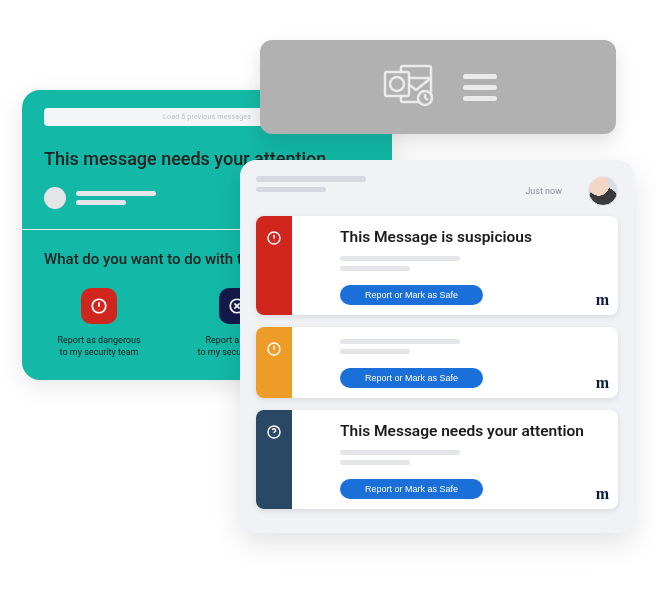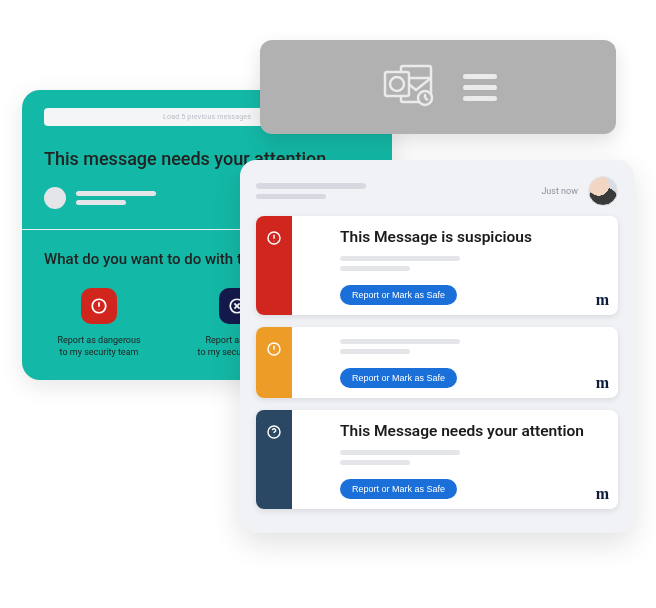--- a/index.html
+++ b/index.html
@@ -82,21 +82,21 @@
     position:absolute;
     left:240px;
     top:160px;
     width:394px;
     background:#f0f2f6;
     border-radius:16px;
     box-shadow: 0 10px 30px rgba(0,0,0,0.12);
     padding:16px 16px 12px 16px;
     z-index:2;
   }
-  .front-header { display:flex; align-items:center; gap:10px; margin-bottom:10px; }
+  .front-header { display:flex; align-items:flex-start; gap:26px; margin-bottom:10px; }
   .front-header-lines { flex:1; }
   .front-header-lines .gray-line { background:#d6d9df; }
   .front-header-lines .l1 { width:110px; height:6px; margin-bottom:5px; }
   .front-header-lines .l2 { width:70px; height:5px; }
   .just-now { font-size:9px; color:#8d929b; align-self:center; }
   .user-avatar {
     width:30px; height:30px; border-radius:50%;
     background: radial-gradient(circle at 35% 30%, #f2d5c3 0 38%, transparent 39%),
                 radial-gradient(circle at 50% 95%, #3a3a3a 0 55%, transparent 56%),
                 linear-gradient(#d9dce2,#d9dce2);
@@ -127,21 +127,21 @@
   .card-title { font-size:15.5px; font-weight:600; color:#1b1b1b; margin-bottom:10px; }
   .card-lines .gray-line { background:#e3e5e9; }
   .card-lines .c1 { width:120px; height:5px; margin-bottom:5px; }
   .card-lines .c2 { width:70px; height:5px; margin-bottom:12px; }
   .pill {
     display:inline-block;
     background:#1a6fd8;
     color:#fff;
     font-size:9px;
     font-weight:500;
-    padding:5px 12px;
+    padding:5px 25px;
     border-radius:999px;
     border:none;
     cursor:pointer;
   }
   .brand-m {
     position:absolute;
     right:10px;
     bottom:6px;
     font-weight:800;
     font-size:16px;

